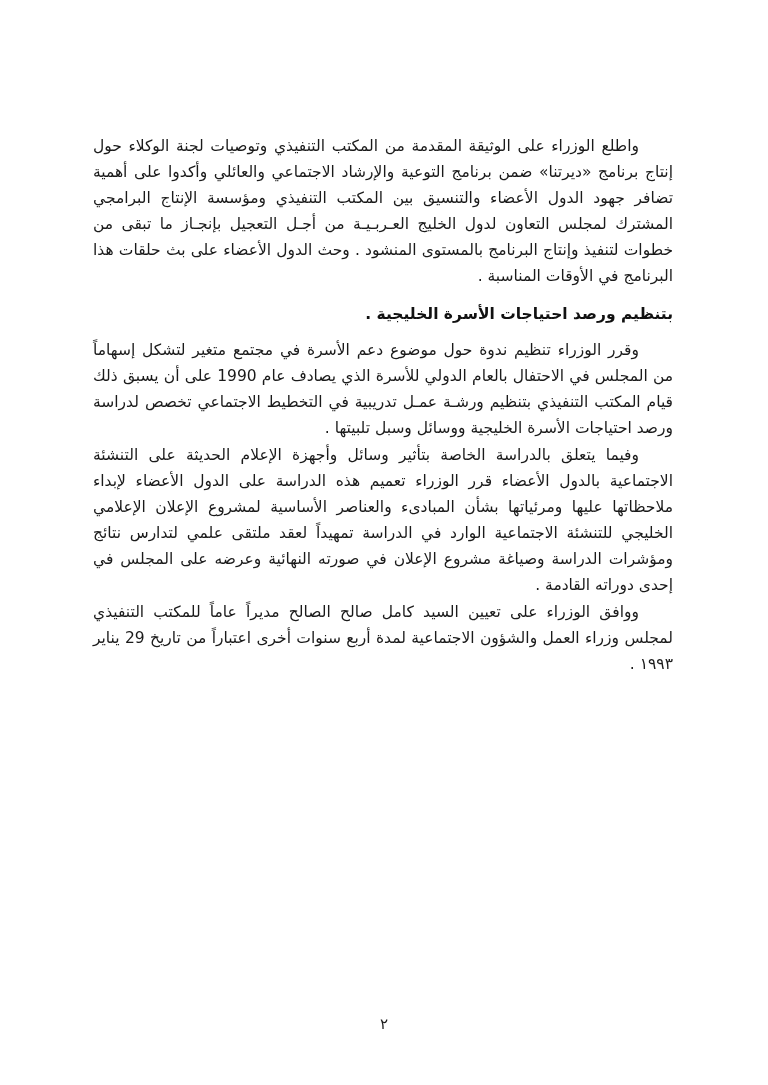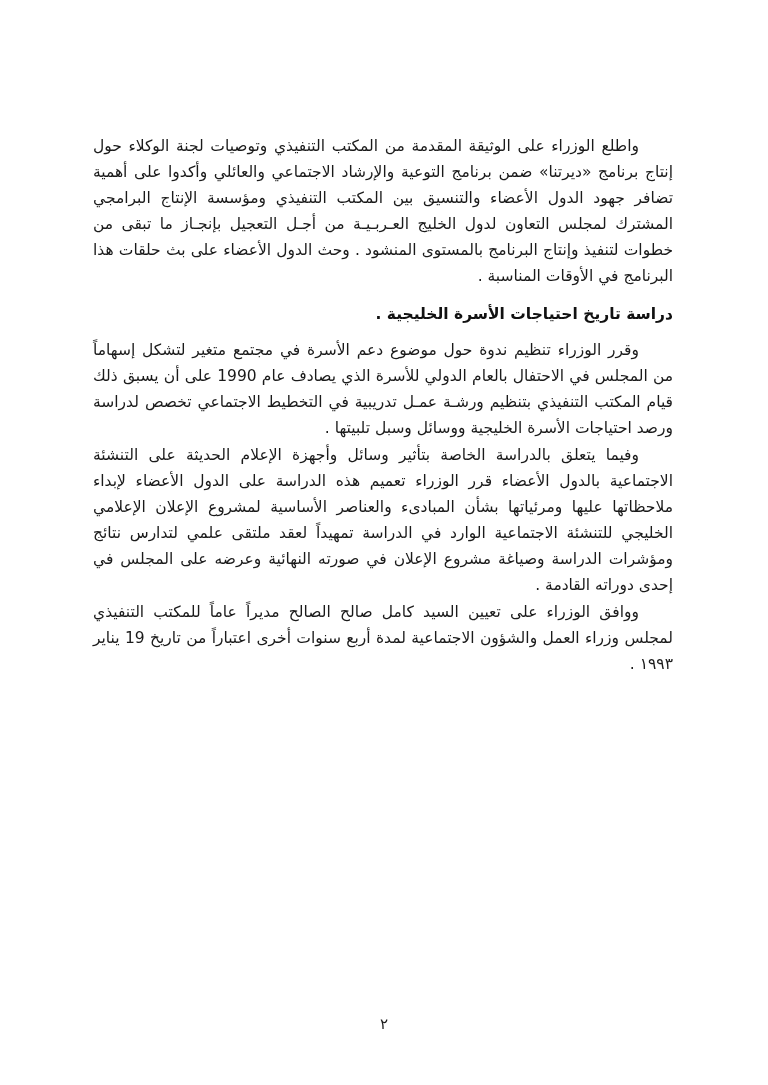--- a/index.html
+++ b/index.html
@@ -56,23 +56,23 @@
       color: #1a1a1a;
     }
   </style>
 </head>
 <body>
 
 <div class="page">
   <div class="content">
     <p class="para">واطلع الوزراء على الوثيقة المقدمة من المكتب التنفيذي وتوصيات لجنة الوكلاء حول إنتاج برنامج «ديرتنا» ضمن برنامج التوعية والإرشاد الاجتماعي والعائلي وأكدوا على أهمية تضافر جهود الدول الأعضاء والتنسيق بين المكتب التنفيذي ومؤسسة الإنتاج البرامجي المشترك لمجلس التعاون لدول الخليج العـربـيـة من أجـل التعجيل بإنجـاز ما تبقى من خطوات لتنفيذ وإنتاج البرنامج بالمستوى المنشود . وحث الدول الأعضاء على بث حلقات هذا البرنامج في الأوقات المناسبة .</p>
 
-    <h2 class="heading">دراسة تاريخ احتياجات الأسرة الخليجية .</h2>
+    <h2 class="heading">بتنظيم ورصد احتياجات الأسرة الخليجية .</h2>
 
     <p class="para">وقرر الوزراء تنظيم ندوة حول موضوع دعم الأسرة في مجتمع متغير لتشكل إسهاماً من المجلس في الاحتفال بالعام الدولي للأسرة الذي يصادف عام 1990 على أن يسبق ذلك قيام المكتب التنفيذي بتنظيم ورشـة عمـل تدريبية في التخطيط الاجتماعي تخصص لدراسة ورصد احتياجات الأسرة الخليجية ووسائل وسبل تلبيتها .</p>
 
     <p class="para">وفيما يتعلق بالدراسة الخاصة بتأثير وسائل وأجهزة الإعلام الحديثة على التنشئة الاجتماعية بالدول الأعضاء قرر الوزراء تعميم هذه الدراسة على الدول الأعضاء لإبداء ملاحظاتها عليها ومرئياتها بشأن المبادىء والعناصر الأساسية لمشروع الإعلان الإعلامي الخليجي للتنشئة الاجتماعية الوارد في الدراسة تمهيداً لعقد ملتقى علمي لتدارس نتائج ومؤشرات الدراسة وصياغة مشروع الإعلان في صورته النهائية وعرضه على المجلس في إحدى دوراته القادمة .</p>
 
-    <p class="para">ووافق الوزراء على تعيين السيد كامل صالح الصالح مديراً عاماً للمكتب التنفيذي لمجلس وزراء العمل والشؤون الاجتماعية لمدة أربع سنوات أخرى اعتباراً من تاريخ 19 يناير ١٩٩٣ .</p>
+    <p class="para">ووافق الوزراء على تعيين السيد كامل صالح الصالح مديراً عاماً للمكتب التنفيذي لمجلس وزراء العمل والشؤون الاجتماعية لمدة أربع سنوات أخرى اعتباراً من تاريخ 29 يناير ١٩٩٣ .</p>
   </div>
 
   <div class="page-number">٢</div>
 </div>
 
 </body></html>

